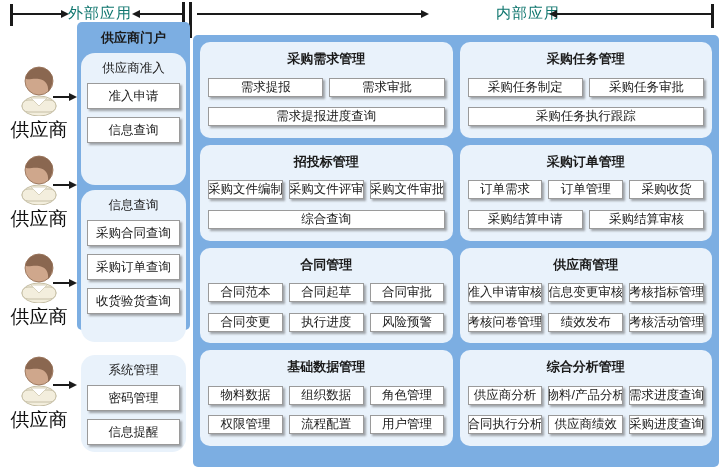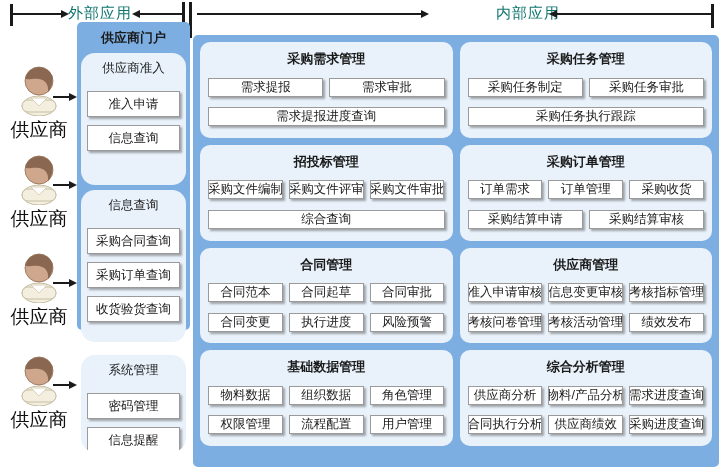--- a/index.html
+++ b/index.html
@@ -22,21 +22,21 @@
   .actor svg{display:block;margin:0 auto;}
   .actor-label{font-size:19px;margin-top:1px;color:#111;}
   
   .bluebox{position:absolute;background:#7caee2;border-radius:5px;box-sizing:border-box;}
   .portal{left:77px;top:22px;width:113px;height:308px;}
   .portal-title{text-align:center;font-size:13px;font-weight:bold;padding:7px 0 6px;}
   .psec{background:#e9f2fb;border-radius:14px;margin:0 4px;box-sizing:border-box;
         padding-top:4px;overflow:hidden;}
   .psec-title{text-align:center;font-size:12.5px;padding:3px 10px 6px;}
   .pbtn{background:#fff;border:1px solid #9a9a9a;box-shadow:2px 2px 2px rgba(70,70,70,.45);
-        margin:8px 6px 8px 6px;height:24px;line-height:24px;text-align:center;
+        margin:0 6px 8px 6px;height:24px;line-height:24px;text-align:center;
         font-size:12.5px;white-space:nowrap;cursor:pointer;}
   
   .main{left:193px;top:35px;width:526px;height:432px;}
   .main-grid{display:grid;grid-template-columns:1fr 1fr;grid-auto-rows:1fr;
              gap:7px;padding:7px;height:418px;box-sizing:border-box;}
   .module{background:#e9f2fb;border-radius:10px;padding:2px 7px 7px 7px;
           display:flex;flex-direction:column;box-sizing:border-box;min-width:0;}
   .module-title{text-align:center;font-size:13px;font-weight:bold;padding:6px 0 4px;}
   .brow{display:flex;gap:6px;margin:3px 1px 2px 1px;flex:1;min-height:24px;align-items:center;}
   .mbtn{flex:1;background:#fff;border:1px solid #9a9a9a;
@@ -205,22 +205,22 @@
 
     <div class="module">
       <div class="module-title">供应商管理</div>
       <div class="brow">
         <div class="mbtn">准入申请审核</div>
         <div class="mbtn">信息变更审核</div>
         <div class="mbtn">考核指标管理</div>
       </div>
       <div class="brow">
         <div class="mbtn">考核问卷管理</div>
+        <div class="mbtn">绩效发布</div>
         <div class="mbtn">考核活动管理</div>
-        <div class="mbtn">绩效发布</div>
       </div>
     </div>
 
     <div class="module">
       <div class="module-title">基础数据管理</div>
       <div class="brow">
         <div class="mbtn">物料数据</div>
         <div class="mbtn">组织数据</div>
         <div class="mbtn">角色管理</div>
       </div>

